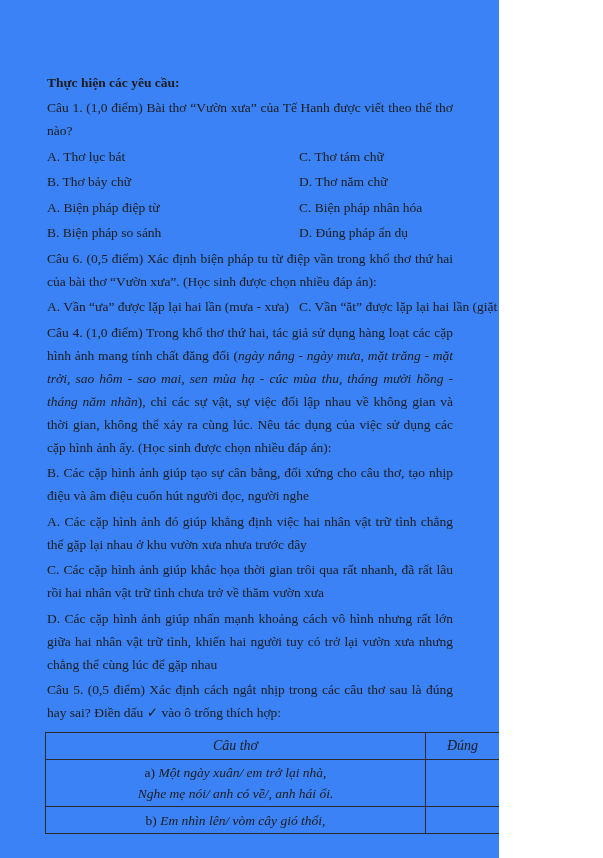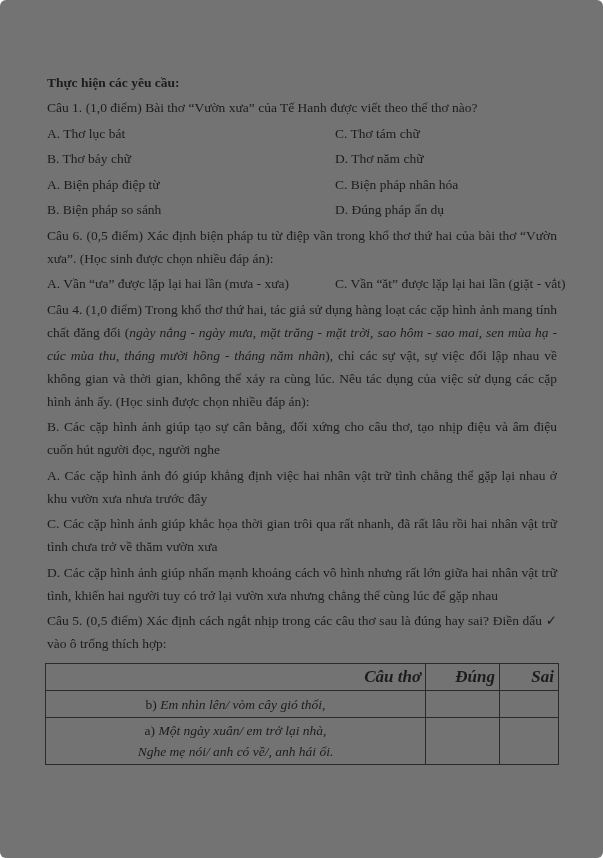--- a/index.html
+++ b/index.html
@@ -2,30 +2,29 @@
 <html><head>
 <meta charset="utf-8">
 <style>
   html, body {
     margin: 0;
     padding: 0;
     background: #ffffff;
   }
   .page {
     position: relative;
-    width: 603px;
+    width: 499px;
     height: 858px;
     box-sizing: border-box;
-    background: #737373;
+    background: #3b82f6;
     color: #1c1c1c;
     font-family: "Liberation Serif", "DejaVu Serif", serif;
     font-size: 13.5px;
     padding: 68px 46px 0 47px;
     overflow: hidden;
-    border-radius: 6px;
   }
   .para {
     margin: 2.5px 0 0 0;
     line-height: 23px;
     text-align: justify;
   }
   .para b { font-weight: normal; }
   .heading {
     font-weight: bold;
     text-align: left;
@@ -35,42 +34,40 @@
     margin-top: 2.5px;
     line-height: 23px;
   }
   .opt-left {
     flex: 0 0 252px;
     white-space: nowrap;
   }
   .opt-right {
     flex: 1;
     white-space: nowrap;
-    margin-left: 36px;
   }
   table.answer-table {
     border-collapse: collapse;
     width: 513px;
     margin-left: -2px;
     margin-top: 8px;
     table-layout: fixed;
   }
   table.answer-table th,
   table.answer-table td {
     border: 1.5px solid #2a2a2a;
     padding: 1px 4px;
     vertical-align: middle;
     text-align: center;
   }
   table.answer-table th {
-    font-weight: bold;
+    font-weight: normal;
     font-style: italic;
     height: 24px;
-    font-size: 17px;
-    text-align: right;
+    font-size: 14px;
   }
   td.poem-cell { height: 44px; }
   td.poem-cell-single { height: 24px; }
   .poem-line { line-height: 21px; }
   .poem-line i { font-style: italic; }
   .marker { font-style: normal; }
 </style>
 </head>
 <body>
 
@@ -128,30 +125,30 @@
       </colgroup>
       <thead>
         <tr>
           <th>Câu thơ</th>
           <th>Đúng</th>
           <th>Sai</th>
         </tr>
       </thead>
       <tbody>
         <tr>
-          <td class="poem-cell-single">
-            <div class="poem-line"><span class="marker">b)</span> <i>Em nhìn lên/ vòm cây gió thổi,</i></div>
+          <td class="poem-cell">
+            <div class="poem-line"><span class="marker">a)</span> <i>Một ngày xuân/ em trở lại nhà,</i></div>
+            <div class="poem-line"><i>Nghe mẹ nói/ anh có về/, anh hái ổi.</i></div>
           </td>
           <td class="check-cell"></td>
           <td class="check-cell"></td>
         </tr>
         <tr>
-          <td class="poem-cell">
-            <div class="poem-line"><span class="marker">a)</span> <i>Một ngày xuân/ em trở lại nhà,</i></div>
-            <div class="poem-line"><i>Nghe mẹ nói/ anh có về/, anh hái ổi.</i></div>
+          <td class="poem-cell-single">
+            <div class="poem-line"><span class="marker">b)</span> <i>Em nhìn lên/ vòm cây gió thổi,</i></div>
           </td>
           <td class="check-cell"></td>
           <td class="check-cell"></td>
         </tr>
       </tbody>
     </table>
   </section>
 
 </div>
 

